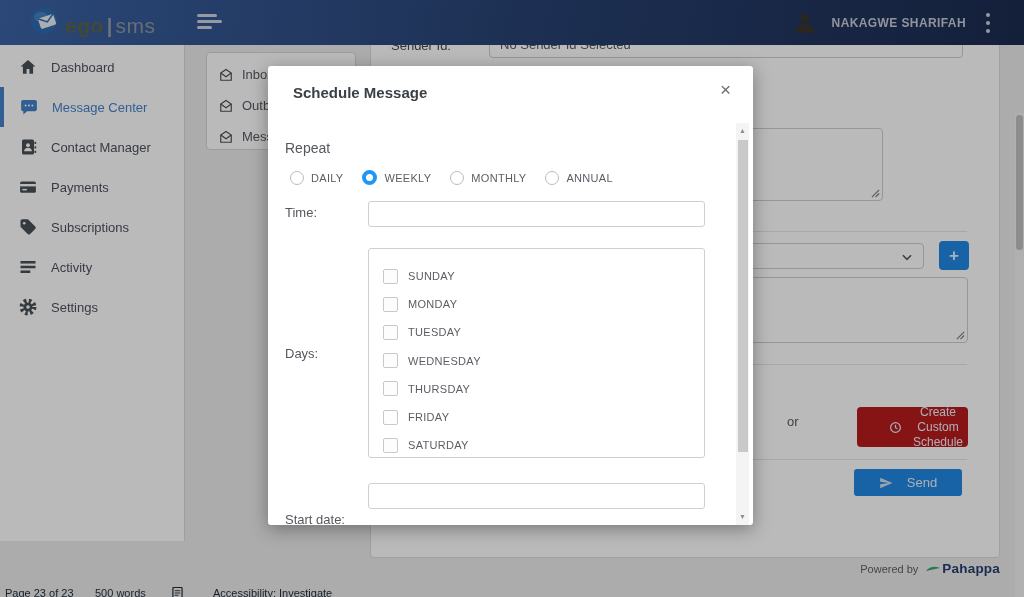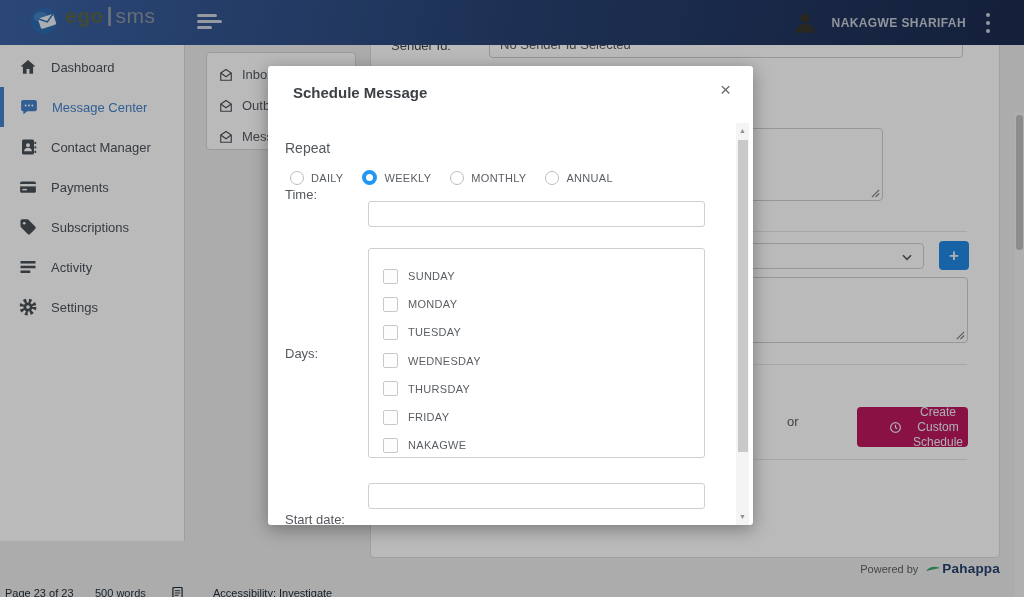--- a/index.html
+++ b/index.html
@@ -3,21 +3,21 @@
 <meta charset="utf-8">
 <style>
   * { margin:0; padding:0; box-sizing:border-box; }
   html,body { background:#888; }
   body { font-family:"Liberation Sans", sans-serif; }
   .screen { position:relative; width:1024px; height:597px; overflow:hidden; background:#ececec; margin:0 auto; }
 
   
   .navbar { position:absolute; left:0; top:0; width:1024px; height:45px; z-index:60;
             background:linear-gradient(100deg,#3b63a5 0%, #27406f 55%, #1c2c50 100%); }
-  .brand { position:absolute; left:28px; top:4px; display:flex; align-items:flex-start; gap:3px; cursor:pointer; }
+  .brand { position:absolute; left:28px; top:4px; display:flex; align-items:flex-end; gap:3px; cursor:pointer; }
   .brand-ego { font-size:21px; font-weight:bold; color:#5c6648; letter-spacing:.5px; }
   .brand-sep { font-size:20px; color:#97a0ab; font-weight:bold; }
   .brand-sms { font-size:21px; color:#8d97a3; letter-spacing:.5px; }
   .hamburger { position:absolute; left:197px; top:14px; width:26px; height:18px; cursor:pointer; }
   .hamburger span { display:block; height:2.6px; background:#cdd4df; border-radius:2px; margin-bottom:3.6px; }
   .hamburger span:nth-child(1){width:20px;} .hamburger span:nth-child(2){width:25px;} .hamburger span:nth-child(3){width:15px;}
   .nav-right { position:absolute; right:28px; top:0; height:45px; display:flex; align-items:center; gap:14px; }
   .user-name { font-size:12px; color:#c5cbd6; letter-spacing:.4px; font-weight:bold; }
   .kebab { display:flex; flex-direction:column; gap:4px; padding:4px 6px; cursor:pointer; }
   .kebab i { width:4px; height:4px; border-radius:50%; background:#cdd4df; }
@@ -55,21 +55,21 @@
   .resize-h svg { width:100%; height:100%; display:block; }
   .c-hr { position:absolute; left:20px; width:576px; height:0; border-top:1px solid #e6e6e6; }
   .hr1{top:212px;} .hr2{top:345px;} .hr3{top:440px;}
   .bg-select { position:absolute; left:123px; top:224px; width:430px; height:26px; border:1px solid #cfcfcf;
                border-radius:4px; background:#fff; cursor:pointer; }
   .bg-select .chev { position:absolute; right:9px; top:6px; width:14px; height:14px; color:#55595f; }
   .chev svg { width:100%; height:100%; display:block; }
   .plus-btn { position:absolute; left:568px; top:222px; width:30px; height:29px; background:#2188e3; color:#eaf2fb;
               border:none; border-radius:4px; font-size:17px; font-weight:bold; line-height:27px; text-align:center; cursor:pointer; }
   .or-text { position:absolute; left:416px; top:395px; font-size:13px; color:#55595f; }
-  .ccs-btn { position:absolute; left:486px; top:388px; width:111px; height:40px; background:#be185d; border:none;
+  .ccs-btn { position:absolute; left:486px; top:388px; width:111px; height:40px; background:#b91c1c; border:none;
              border-radius:4px; color:#e8f1fa; font-size:12px; display:flex; align-items:center; justify-content:center;
              gap:6px; cursor:pointer; font-family:"Liberation Sans",sans-serif;padding-left:32px; }
   .ccs-btn .b-icon { width:13px; height:13px; flex:0 0 13px; }
   .ccs-btn .b-label { width:80px; text-align:center; line-height:1.25; }
   .send-btn { position:absolute; left:483px; top:450px; width:108px; height:27px; background:#2188e3; border:none;
               border-radius:3px; color:#e8f1fa; font-size:13px; display:flex; align-items:center; justify-content:center;
               gap:14px; cursor:pointer; font-family:"Liberation Sans",sans-serif; }
   .send-btn .b-icon { width:14px; height:14px; flex:0 0 14px; }
   .b-icon svg { width:100%; height:100%; display:block; }
 
@@ -96,21 +96,21 @@
   
   .dim-overlay { position:absolute; inset:0; background:rgba(0,0,0,0.27); z-index:150; }
 
   
   .modal { position:absolute; left:268px; top:66px; width:485px; height:459px; background:#fff; border-radius:3px;
            box-shadow:0 4px 18px rgba(0,0,0,0.35); z-index:200; }
   .modal-title { position:absolute; left:25px; top:18px; font-size:15px; font-weight:bold; color:#3b4045; }
   .modal-close { position:absolute; right:22px; top:14px; font-size:19px; color:#6b7076; cursor:pointer; line-height:1; }
   .m-label { position:absolute; left:17px; font-size:13px; color:#54585e; }
   .repeat-label { top:74px; font-size:14px; }
-  .time-label { top:121px; } .days-label { top:280px; } .start-label { top:421px;margin-top:25px; }
+  .time-label { top:139px; } .days-label { top:280px; } .start-label { top:421px;margin-top:25px; }
   .radio-row { position:absolute; left:22px; top:104px; display:flex; align-items:center; gap:19px; }
   .radio-item { display:flex; align-items:center; gap:7px; cursor:pointer; }
   .radio { width:14px; height:14px; border-radius:50%; border:1.5px solid #b9bdc2; background:#fff; }
   .radio.checked { width:15px; height:15px; border:4px solid #2196f3; }
   .opt-label { font-size:11px; color:#5a5e64; letter-spacing:.3px; }
   .m-input { position:absolute; left:100px; width:337px; height:26px; border:1px solid #cfcfcf; border-radius:3px;
              background:#fff; font-size:13px; color:#444; padding:0 8px; font-family:"Liberation Sans",sans-serif; }
   .time-input { top:135px; } .start-input { top:417px; }
   .days-box { position:absolute; left:100px; top:182px; width:337px; height:210px; border:1px solid #cfcfcf;
               border-radius:3px; background:#fff; padding:13px 0 0 14px; }
@@ -311,20 +311,28 @@
         <svg viewBox="0 0 24 24" fill="none" stroke="#e8f1fa" stroke-width="2.2">
             <circle cx="12" cy="12" r="9"></circle>
             <path d="M12 7v5.5l3.5 2"></path>
           </svg>
       </span>
       <span class="b-label">Create Custom Schedule</span>
     </button>
 
     <div class="c-hr hr3"></div>
 
+    <button class="send-btn">
+      <span class="b-icon">
+        <svg viewBox="0 0 24 24" fill="#cfe0f2">
+            <path d="M2 21l21-9L2 3v7l15 2-15 2z"></path>
+          </svg>
+      </span>
+      <span>Send</span>
+    </button>
   </section>
 
   <div class="footer-brand">
     <span class="powered-by">Powered by</span>
     <span class="pahappa">
       <span class="leaf">
         <svg viewBox="0 0 16 10">
             <path d="M1 7c4-5 9-5 14-3-5 1-9 2-14 3z" fill="#3aa76d"></path>
           </svg>
       </span>
@@ -401,21 +409,21 @@
       <label class="day-row">
         <span class="checkbox"></span>
         <span class="opt-label">THURSDAY</span>
       </label>
       <label class="day-row">
         <span class="checkbox"></span>
         <span class="opt-label">FRIDAY</span>
       </label>
       <label class="day-row">
         <span class="checkbox"></span>
-        <span class="opt-label">NAKAGWE</span>
+        <span class="opt-label">SATURDAY</span>
       </label>
     </div>
 
     <span class="m-label start-label">Start date:</span>
     <input class="m-input start-input" value="" style="">
 
     <div class="modal-scrollbar">
       <div class="msb-arrow msb-up">▲</div>
       <div class="msb-thumb"></div>
       <div class="msb-arrow msb-down">▼</div>

